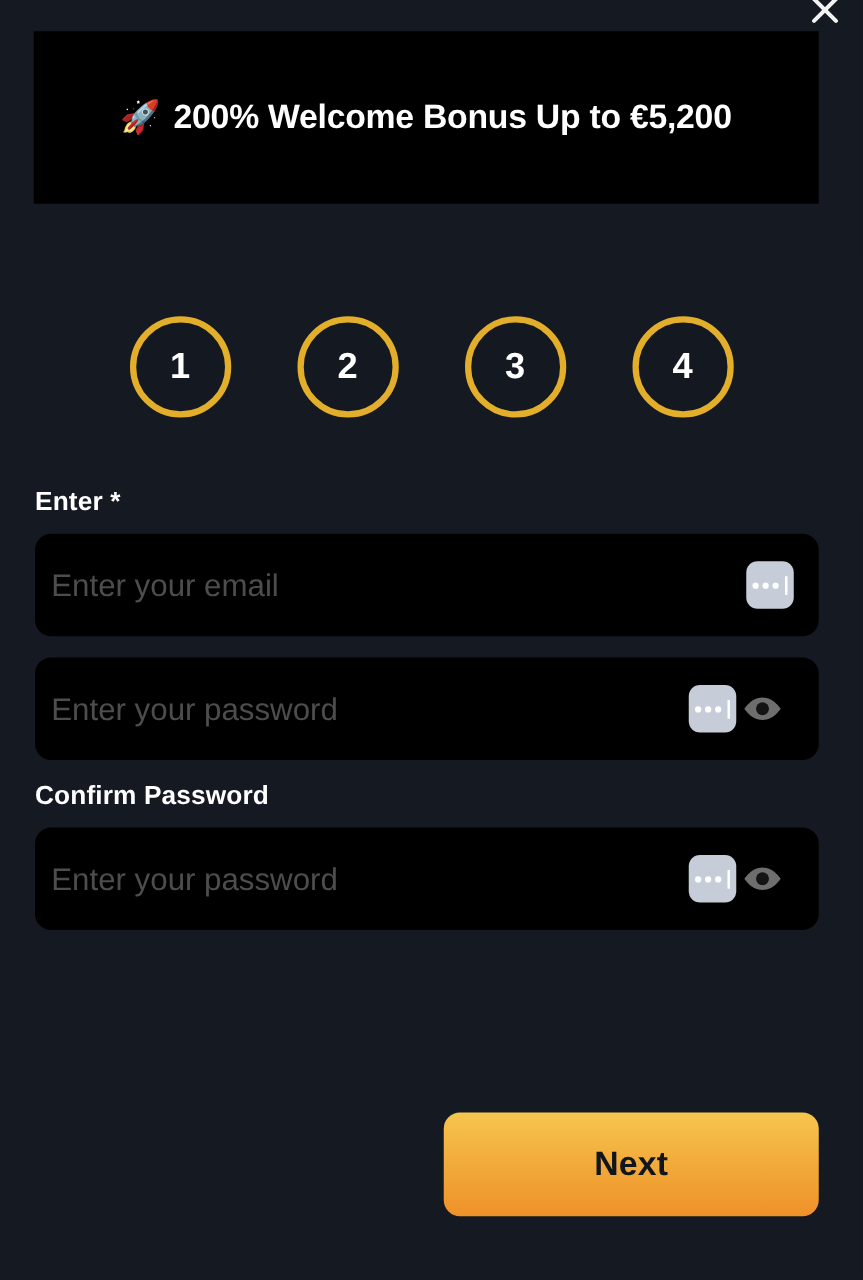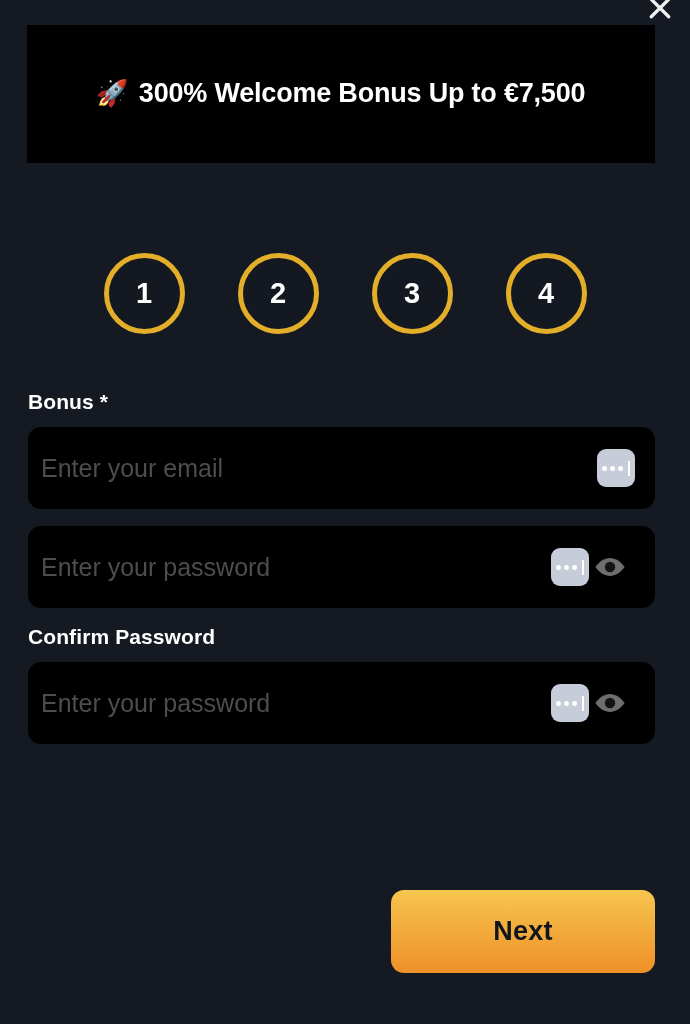--- a/index.html
+++ b/index.html
@@ -112,21 +112,21 @@
     align-items: center;
   }
   .input-wrap input {
     flex: 1;
     height: 100%;
     background: transparent;
     border: none;
     outline: none;
     color: #e8e8e8;
     font-family: "Liberation Sans", sans-serif;
-    font-size: 25px;
+    font-size: 30px;
     padding: 0 12px 0 13px;
   }
   .input-wrap input::placeholder {
     color: #4d4d4d;
     font-size: 25px;
   }
 
   
   .autofill-chip {
     width: 38px;
@@ -170,21 +170,21 @@
   .next-row {
     position: absolute;
     left: 0;
     top: 890px;
     width: 690px;
     display: flex;
     justify-content: flex-end;
     padding-right: 35px;
   }
   .next-btn {
-    width: 264px;
+    width: 300px;
     height: 83px;
     border: none;
     border-radius: 13px;
     background: linear-gradient(180deg, #F6C64E 0%, #F2A93A 52%, #EF9129 100%);
     color: #11151c;
     font-family: "Liberation Sans", sans-serif;
     font-size: 27px;
     font-weight: 700;
     cursor: pointer;
     letter-spacing: 0.2px;
@@ -195,35 +195,35 @@
 
 <div class="close-btn">
   <svg width="30" height="30" viewBox="0 0 24 24">
     <path d="M5 5 L19 19 M19 5 L5 19" stroke="#f2f2f2" stroke-width="2.6" stroke-linecap="round"></path>
   </svg>
 </div>
 
 <div class="promo-banner">
   <div class="promo-line">
     <span class="promo-emoji">🚀</span>
-    <span>300% Welcome Bonus Up to €7,500</span>
+    <span>200% Welcome Bonus Up to €5,200</span>
   </div>
 </div>
 
 <div class="stepper">
   <div class="step-circle">1</div>
   <div class="step-circle">2</div>
   <div class="step-circle">3</div>
   <div class="step-circle">4</div>
 </div>
 
 <div class="form-area">
 
   <div class="field">
-    <span class="field-label">Bonus *</span>
+    <span class="field-label">Enter *</span>
     <div class="input-wrap chip-pad-email">
       <input type="text" placeholder="Enter your email" style="">
       <div class="autofill-chip">
         <span class="dot"></span>
           <span class="dot"></span>
           <span class="dot"></span>
           <span class="caret"></span>
       </div>
     </div>
   </div>

